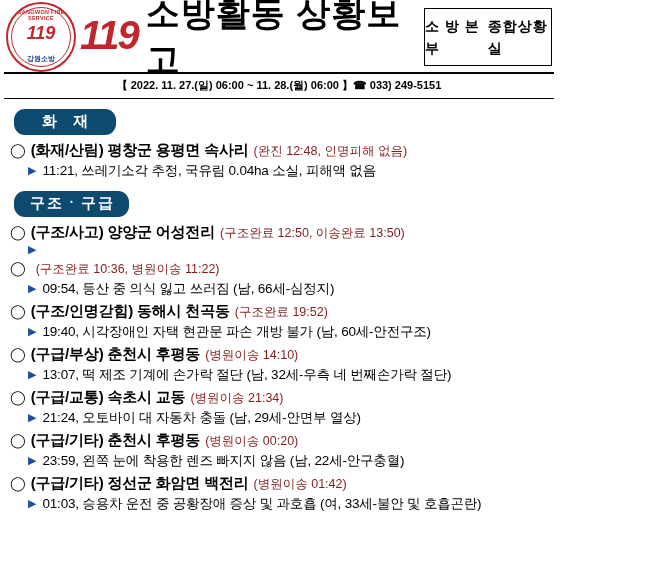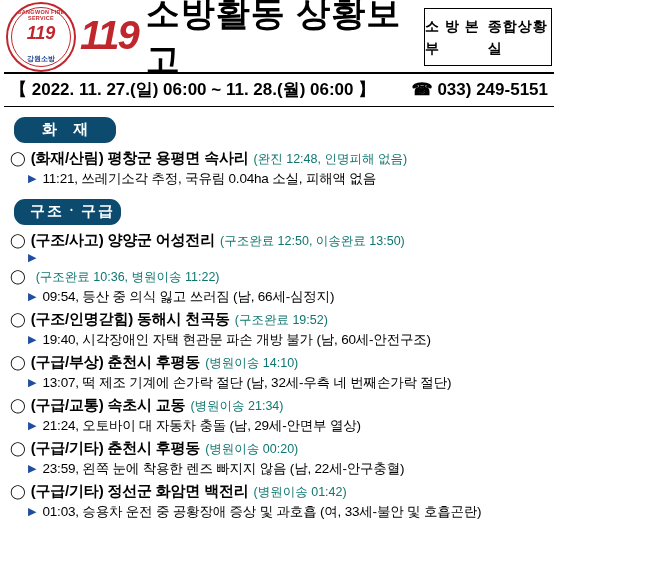--- a/index.html
+++ b/index.html
@@ -117,23 +117,23 @@
   }
 
   
   .rule-thick {
     border-top: 2px solid #000000;
     margin: 0 4px;
   }
   .datebar {
     display: flex;
     align-items: center;
-    justify-content: space-between;
+    justify-content: center;
     padding: 4px 10px 5px 10px;
-    font-size: 17px;
+    font-size: 11px;
     font-weight: bold;
   }
   .datebar .period { letter-spacing: 0; }
   .datebar .phone { letter-spacing: 0; }
   .rule-thin {
     border-top: 1.5px solid #000000;
     margin: 0 4px 6px 4px;
   }
 
   
@@ -144,21 +144,21 @@
     background: #0c4a6e;
     color: #ffffff;
     font-size: 15px;
     font-weight: bold;
     letter-spacing: 6px;
     border-radius: 11px;
     text-indent: 6px;
   }
   .section-head.wide {
     letter-spacing: 2px;
-    padding: 3px 6px 4px 14px;
+    padding: 3px 14px 4px 14px;
     text-indent: 2px;
     margin-top: 9px;
   }
 
   
   .entries { padding: 2px 0 0 0; }
   .entry { margin: 0; }
   .line-main {
     display: flex;
     align-items: baseline;
@@ -173,21 +173,21 @@
   }
   .main-text {
     font-weight: bold;
     font-size: 15px;
     letter-spacing: -0.2px;
   }
   .meta {
     font-size: 12.5px;
     font-weight: normal;
     margin-left: 5px;
-    color: #0f766e;
+    color: #7f1d1d;
   }
   .line-sub {
     display: flex;
     align-items: baseline;
     padding: 1px 0 2px 28px;
     font-size: 13.5px;
     white-space: nowrap;
   }
   .bullet-tri {
     color: #1f4ea1;

